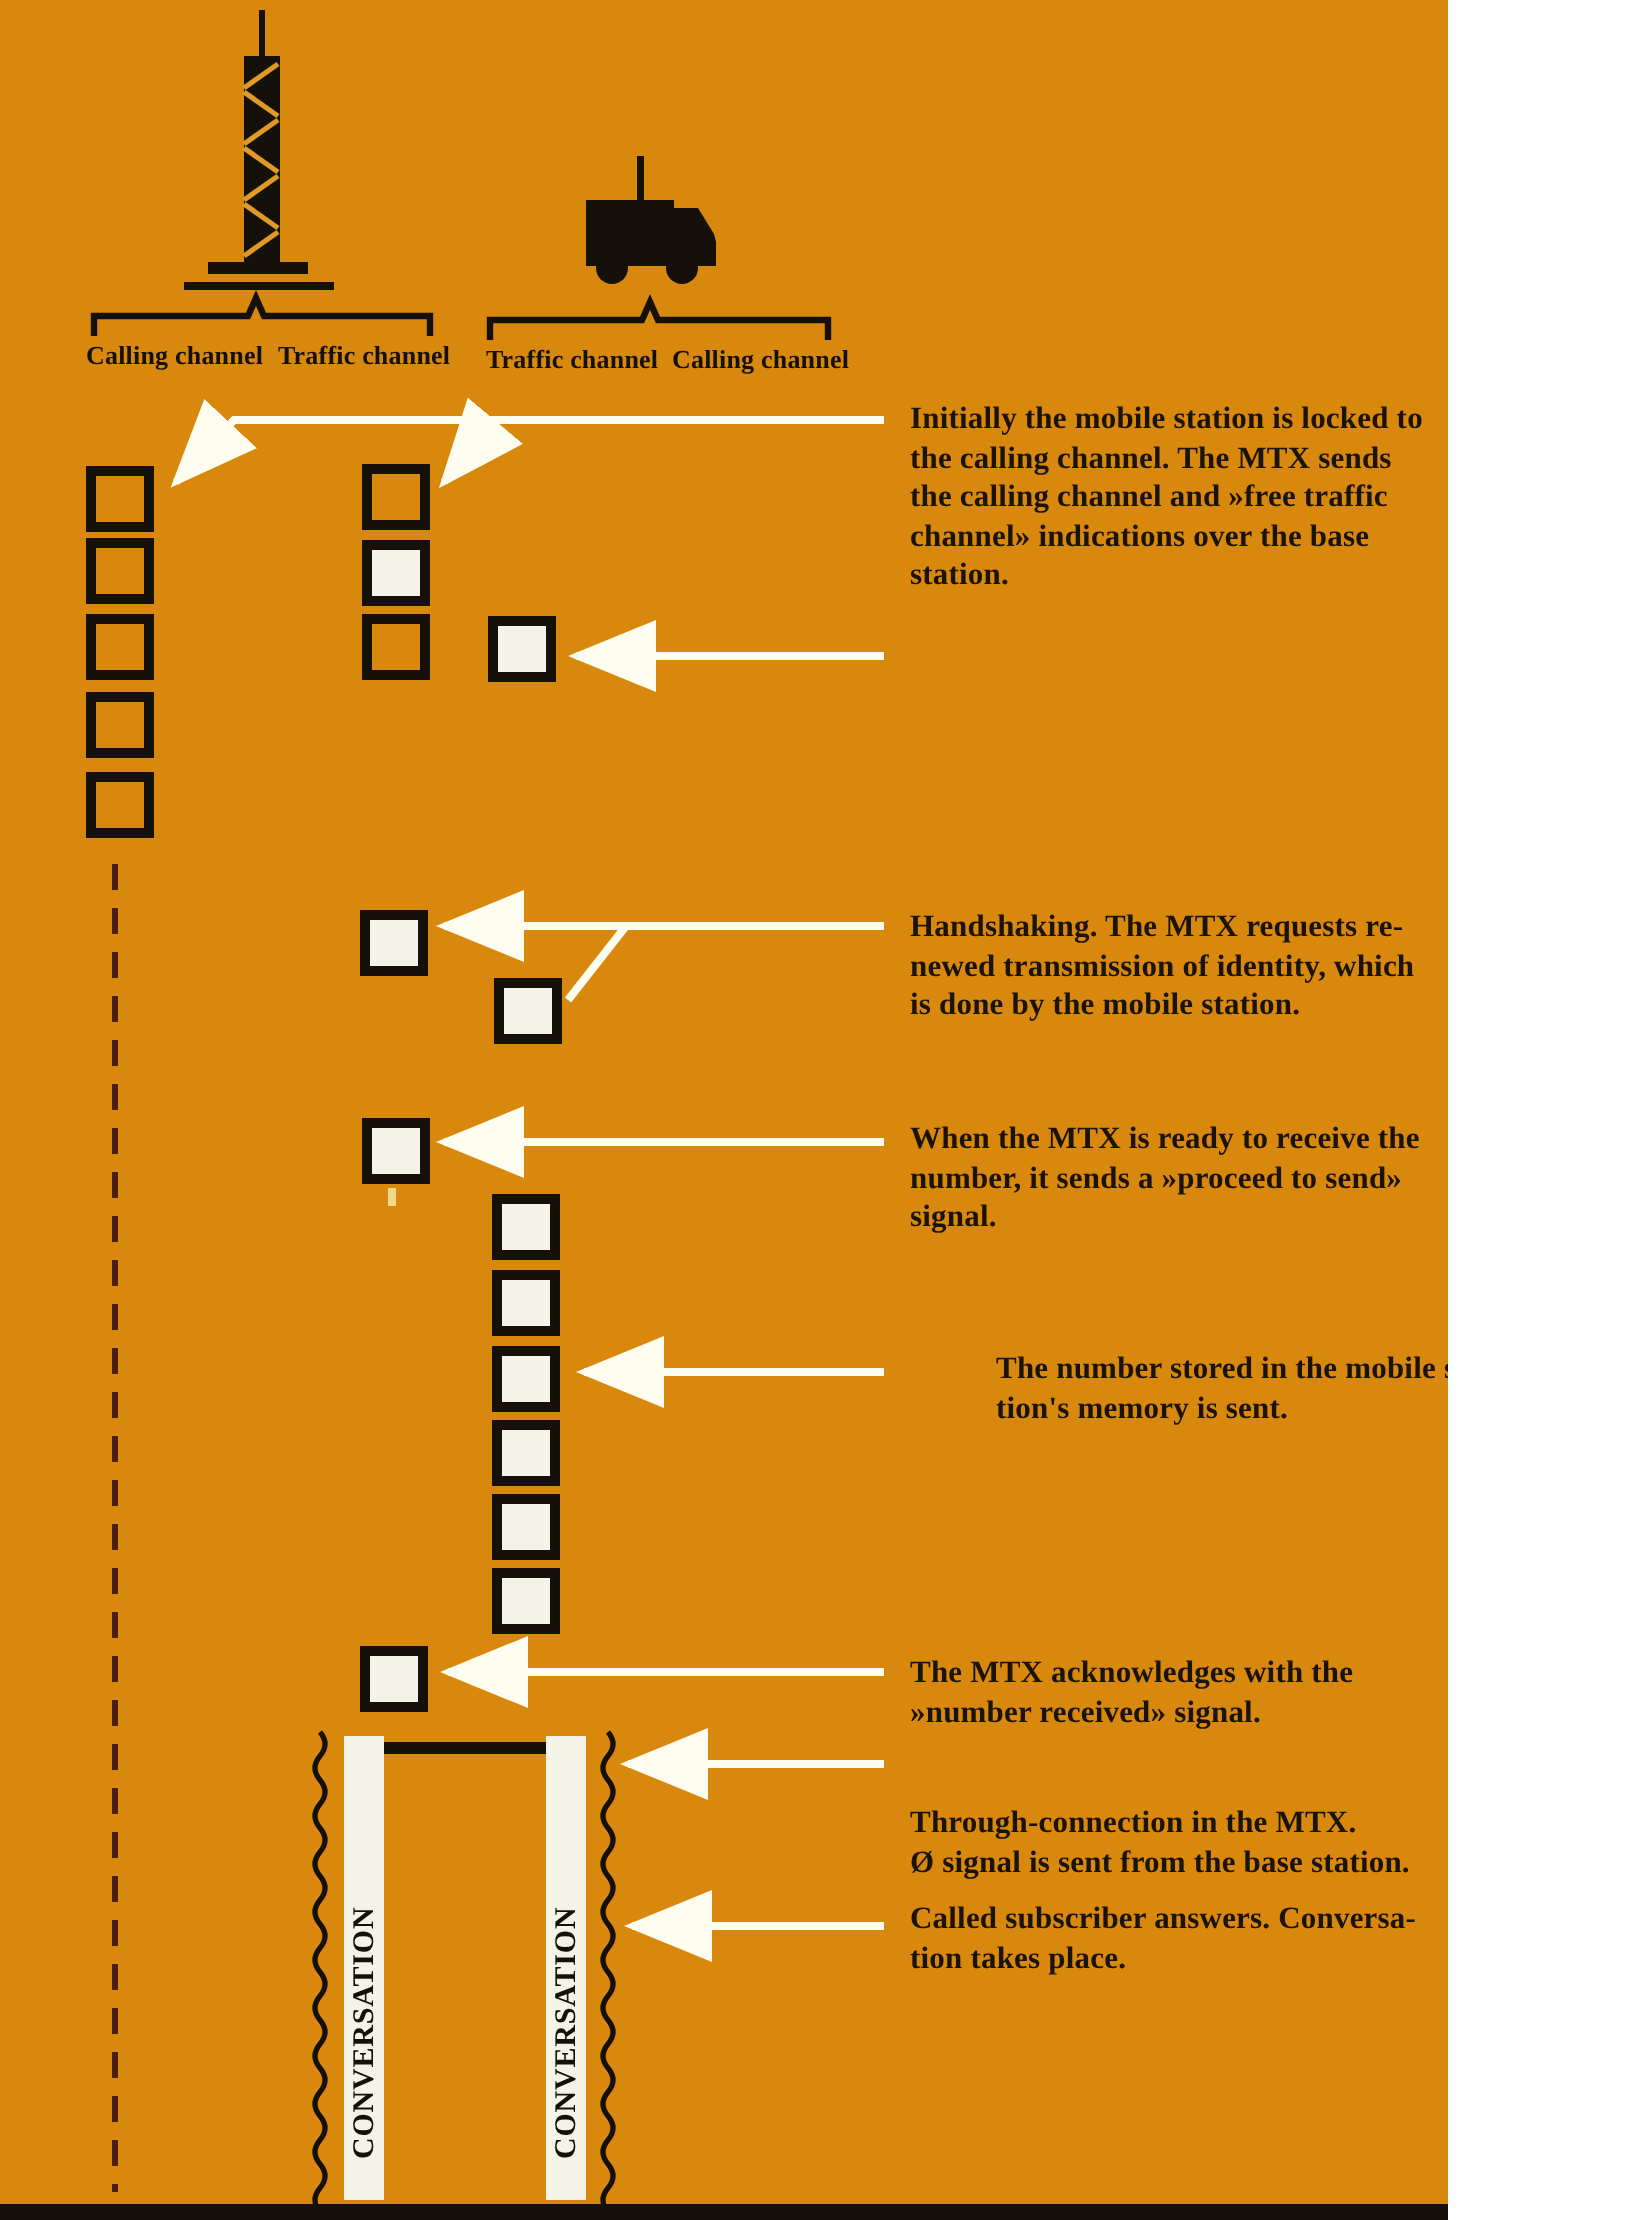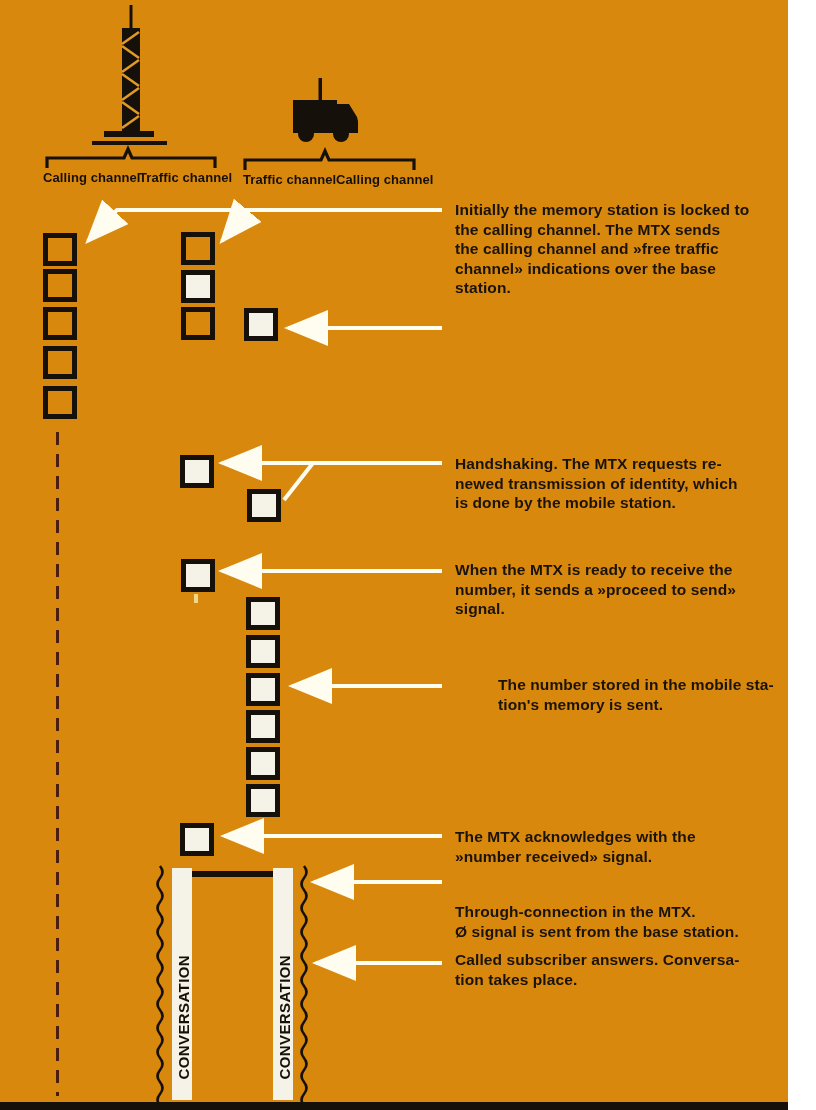--- a/index.html
+++ b/index.html
@@ -1,19 +1,19 @@
 <!DOCTYPE html>
 <html><head>
 <meta charset="utf-8">
 <style>
   html,body{margin:0;padding:0;}
   .page{
-    position:relative; width:788px; height:1110px; overflow:hidden;
+    position:relative; width:724px; height:1110px; overflow:hidden;
     background:#d9880e;
-    font-family:Liberation Sans, sans-serif;
+    font-family:Liberation Serif, serif;
   }
   .art{position:absolute; left:0; top:0;}
   
   .sq{
     position:absolute; width:24px; height:23px;
     border:5px solid #16100a; background:transparent;
   }
   .sq.filled{background:#f5f2e8;}
   
   .chlabel{
@@ -137,21 +137,21 @@
       <div class="sq filled" style="left: 180px; top: 823px;"></div>
     </div>
 
   <div class="bar" style="left:172px;">
     <span class="vtext">CONVERSATION</span>
   </div>
   <div class="bar" style="left:273px;">
     <span class="vtext">CONVERSATION</span>
   </div>
 
-  <div class="step" style="top:200px;">Initially the memory station is locked to
+  <div class="step" style="top:200px;">Initially the mobile station is locked to
 the calling channel. The MTX sends
 the calling channel and »free traffic
 channel» indications over the base
 station.</div>
   <div class="step" style="top:454px;">Handshaking. The MTX requests re-
 newed transmission of identity, which
 is done by the mobile station.</div>
   <div class="step" style="top:560px;">When the MTX is ready to receive the
 number, it sends a »proceed to send»
 signal.</div>

